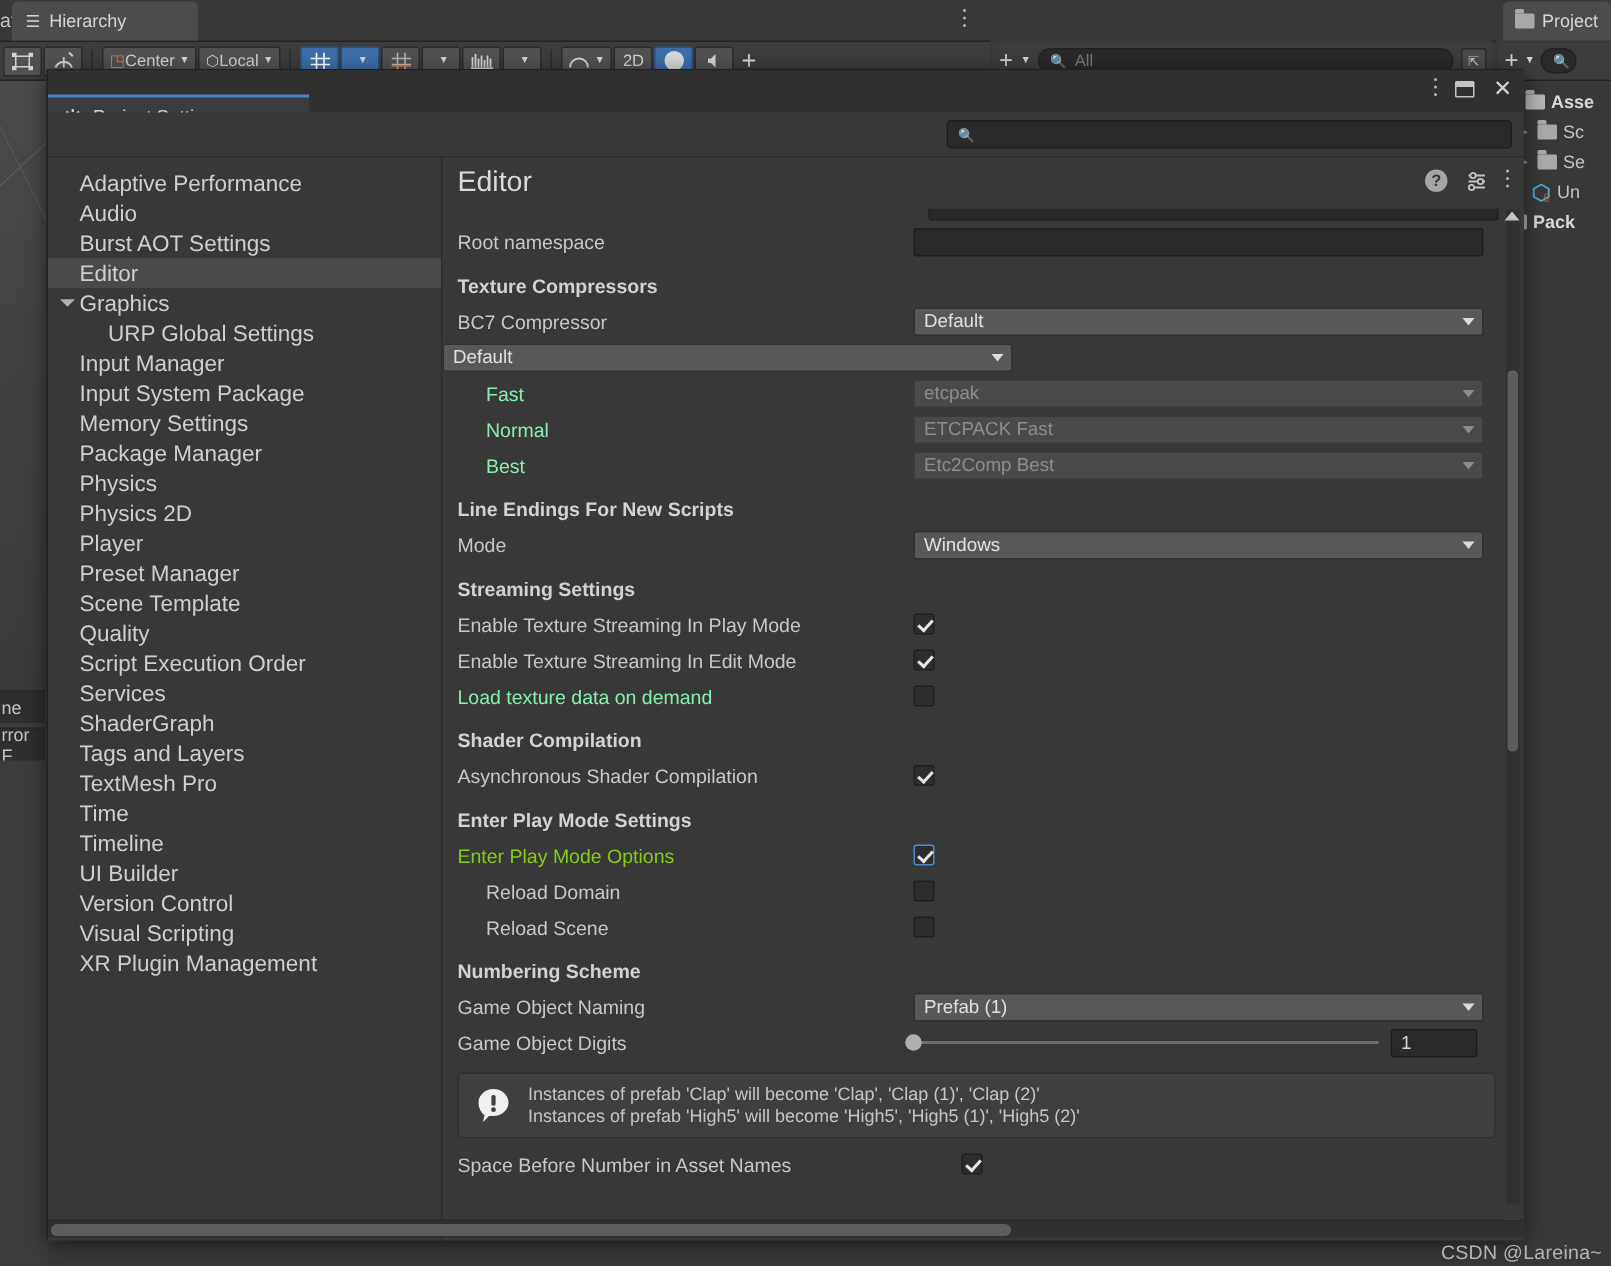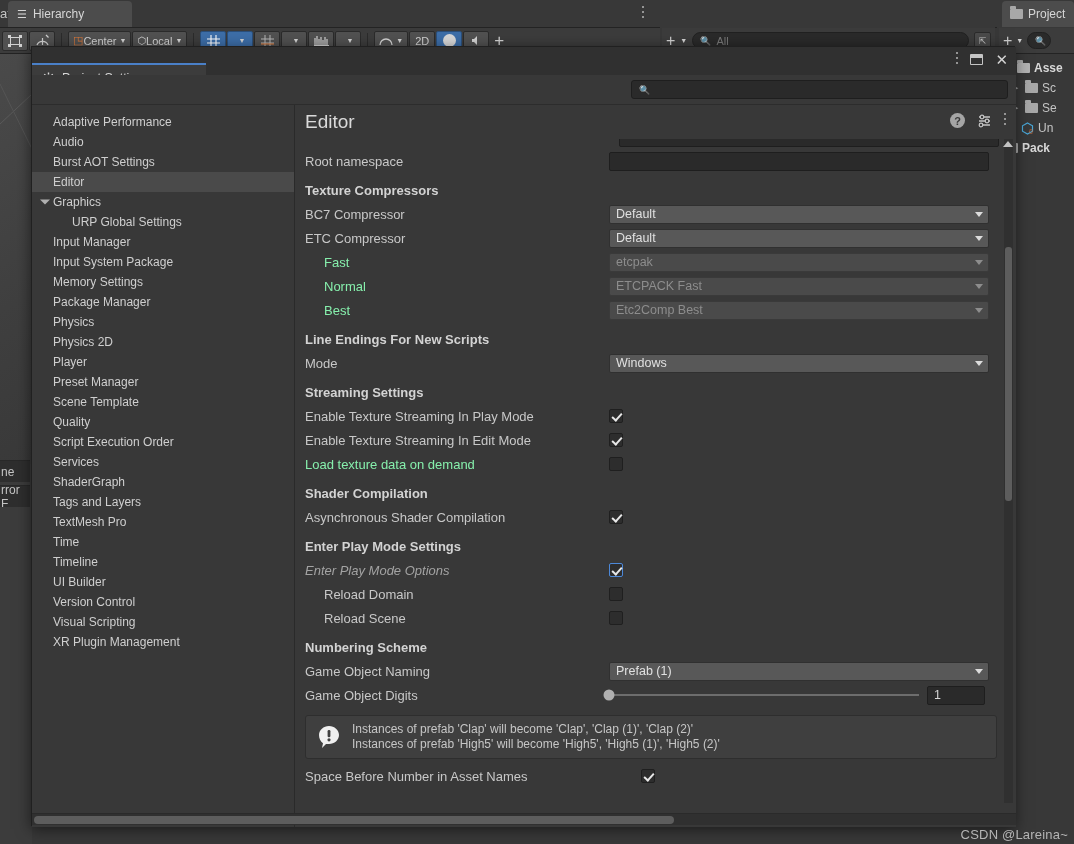--- a/index.html
+++ b/index.html
@@ -147,21 +147,21 @@
   }
 
   .ps-body { position: absolute; left: 0; top: 58px; width: 984px; height: 722px; display: flex; }
 
   
   .ps-sidebar {
     width: 263px; height: 100%; background: #383838; border-right: 1px solid #2a2a2a;
     padding-top: 7px; overflow: hidden;
   }
   .sb-item {
-    height: 20px; display: flex; align-items: center; font-size: 12px; color: #cfcfcf;
+    height: 20px; display: flex; align-items: center; font-size: 15px; color: #cfcfcf;
     padding-left: 21px; position: relative; white-space: nowrap;
   }
   .sb-item.selected { background: #4a4a4a; }
   .sb-item.child { padding-left: 40px; }
   .sb-tri {
     position: absolute; left: 8px; top: 50%; transform: translateY(-50%);
     width: 0; height: 0; border-left: 5px solid transparent; border-right: 5px solid transparent;
     border-top: 5px solid #b0b0b0;
   }
 
@@ -188,21 +188,21 @@
   .cut-field {
     position: absolute; left: 324px; top: -10px; width: 380px; height: 18px;
     background: #2a2a2a; border: 1px solid #1e1e1e; border-radius: 2px; font-size: 12px;
     color: #c0c0c0; padding-left: 5px; overflow: hidden; white-space: nowrap;
   }
 
   .row { height: 24px; display: flex; align-items: center; position: relative; }
   .row-label { font-size: 13px; color: #c8c8c8; padding-left: 10px; width: 314px; white-space: nowrap; }
   .row-label.indent { padding-left: 29px; }
   .row-label.dim { color: #86efac; }
-  .row-label.link { color: #a3a3a3; font-style: italic; }
+  .row-label.link { color: #84cc16; }
   .section-head {
     height: 29px; display: flex; align-items: flex-end; padding-left: 10px; padding-bottom: 4px;
     font-size: 13px; font-weight: bold; color: #d3d3d3;
   }
 
   .field-text {
     width: 380px; height: 19px; background: #2a2a2a; border: 1px solid #1e1e1e; border-radius: 2px;
   }
   .dropdown {
     width: 380px; height: 19px; background: #585858; border: 1px solid #303030; border-radius: 2px;
@@ -585,21 +585,20 @@
 
           <div class="row">
             <div class="row-label">BC7 Compressor</div>
             <div class="dropdown">
               <span>Default</span>
               <span class="dd-caret"></span>
             </div>
           </div>
 
           <div class="row">
-            <div class="row-label">ETC Compressor</div>
             <div class="dropdown">
               <span>Default</span>
               <span class="dd-caret"></span>
             </div>
           </div>
 
           <div class="row">
             <div class="row-label indent dim">Fast</div>
             <div class="dropdown dim">
               <span>etcpak</span>

